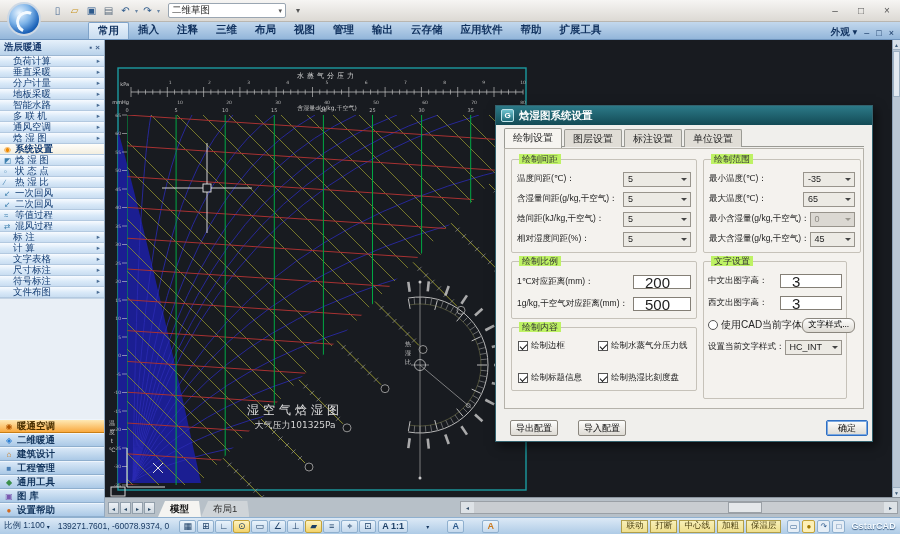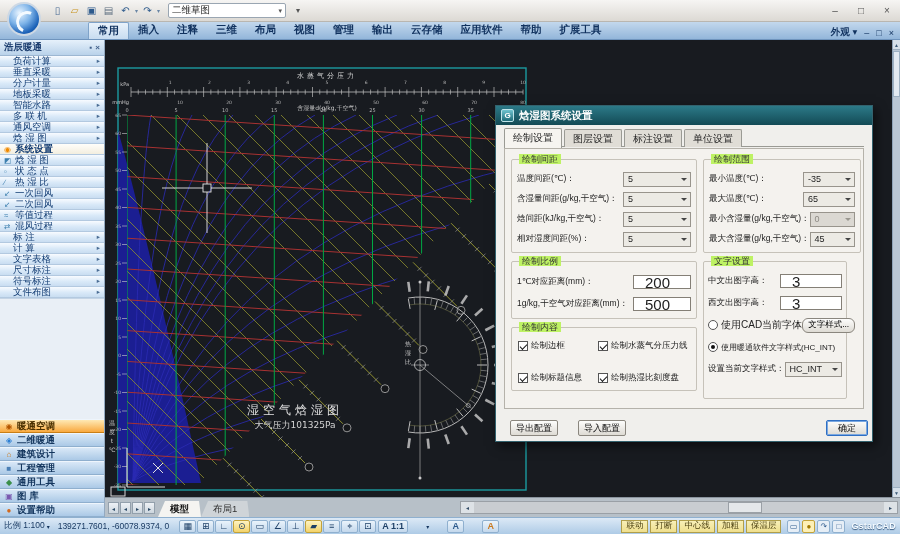--- a/index.html
+++ b/index.html
@@ -868,24 +868,20 @@
         <div class="trow">
           <span class="lbl">西文出图字高：</span>
           <span class="tinput w62">3</span>
         </div>
         <div class="trow">
           <span class="radio"></span>
           <span class="rlbl">使用CAD当前字体</span>
           <span class="dlg-minibtn">文字样式...</span>
         </div>
         <div class="trow">
-          <span class="radio selected"></span>
-          <span class="rlbl" style="font-size:8px">使用暖通软件文字样式(HC_INT)</span>
-        </div>
-        <div class="trow">
           <span class="lbl">设置当前文字样式：</span>
           <span class="combo w60">
               <span class="cval">HC_INT</span>
             </span>
         </div>
       </div>
     </div>
     <span class="dlg-btn btn-export">导出配置</span>
     <span class="dlg-btn btn-import">导入配置</span>
     <span class="dlg-btn btn-ok">确定</span>

